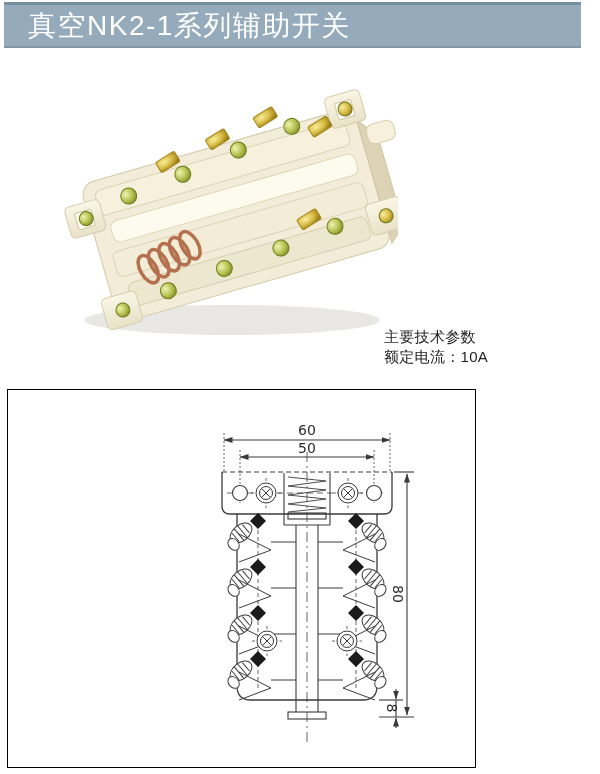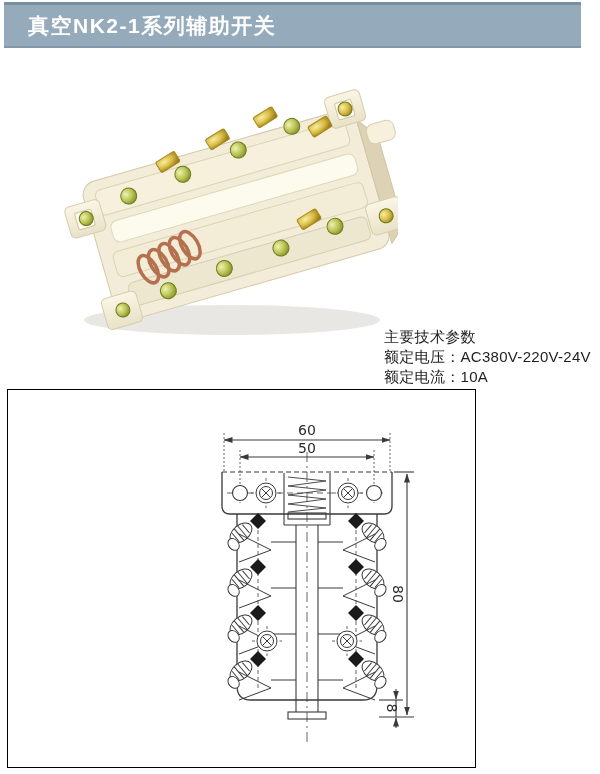--- a/index.html
+++ b/index.html
@@ -9,21 +9,21 @@
   }
   
   .title-bar{
     position:absolute;left:4px;top:2px;width:577px;height:41px;
     background:#95abbc;
     border-top:3px solid #76909f;
     border-bottom:2px solid #8296a6;
     display:flex;align-items:center;
   }
   .title-bar .title-text{
-    color:#ffffff;font-size:21px;font-weight:bold;letter-spacing:1.5px;
+    color:#ffffff;font-size:28px;font-weight:normal;letter-spacing:1.5px;
     padding-left:24px;white-space:nowrap;
   }
   
   .photo-wrap{position:absolute;left:62px;top:58px;width:336px;height:292px;}
   
   .specs{
     position:absolute;left:384px;top:295px;width:212px;
     color:#1f1f1f;font-size:15px;line-height:20px;letter-spacing:0.3px;margin-top:32px;
   }
   .specs div{white-space:nowrap;}
@@ -111,21 +111,20 @@
         <circle cx="146" cy="50" r="7" fill="url(#gGold)"></circle>
       </g>
 
       <rect x="150" y="-42" width="28" height="20" rx="7" fill="#f6f0dc" stroke="#d8cfaf"></rect>
     </g>
   </svg>
 </div>
 
 <div class="specs">
   <div>主要技术参数</div>
-  <div>额定电压：AC380V-220V-24V</div>
   <div>额定电流：10A</div>
 </div>
 
 <div class="diagram-panel">
   <svg width="581" height="377" viewBox="8 390 581 377">
     <defs>
       <marker id="arrow" markerWidth="10" markerHeight="8" refX="8.5" refY="3" orient="auto-start-reverse" markerUnits="userSpaceOnUse">
         <path d="M0,0 L9,3 L0,6 Z" fill="#3a3a3a"></path>
       </marker>
 

